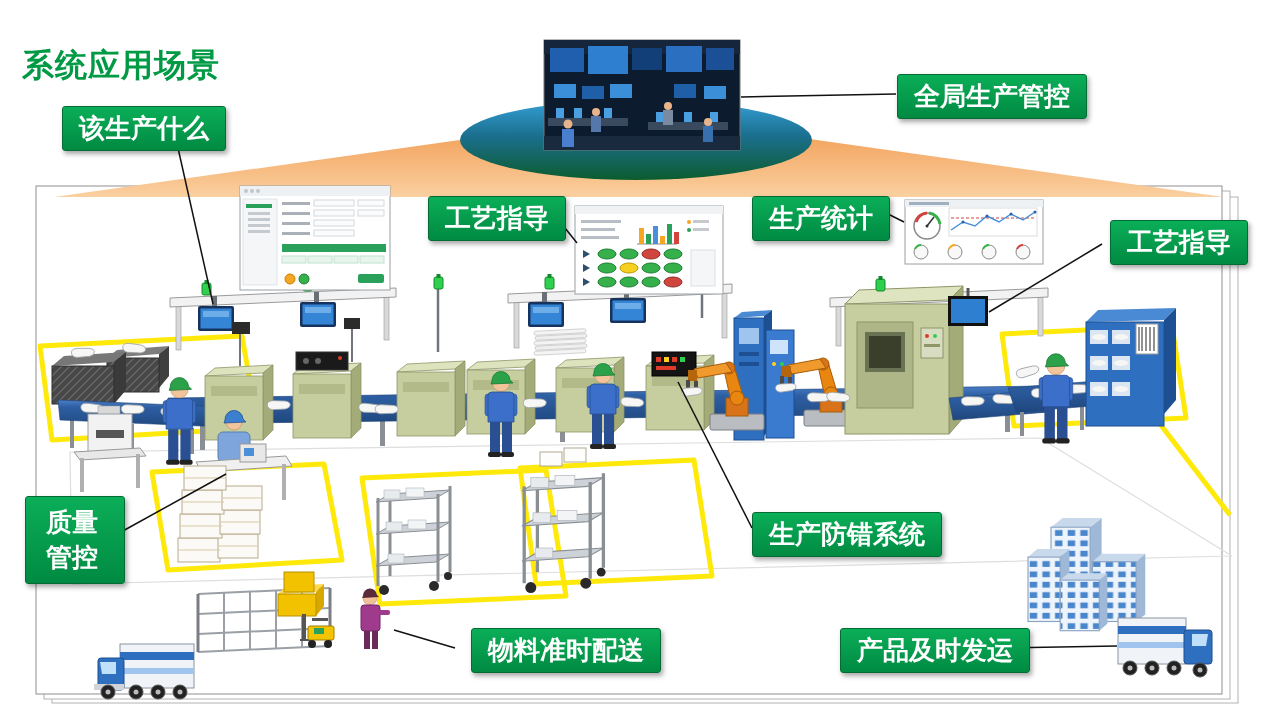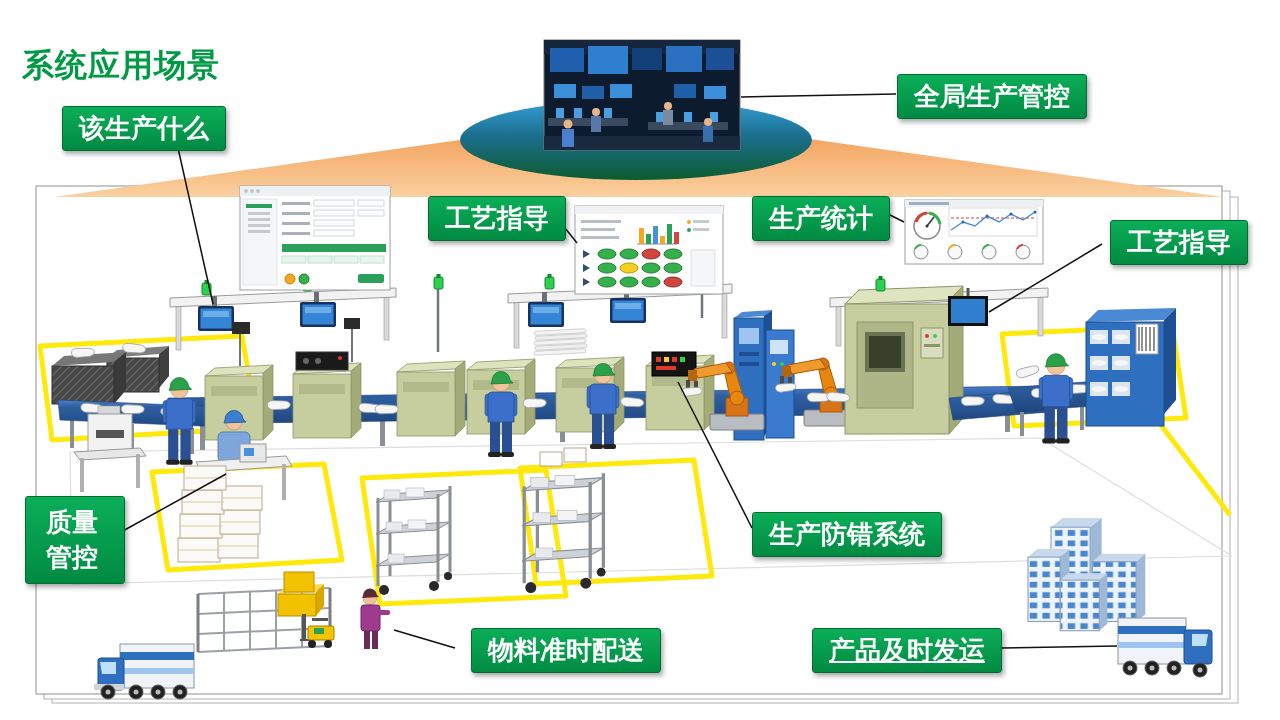--- a/index.html
+++ b/index.html
@@ -15,21 +15,21 @@
       white-space:nowrap;}
   .glabel.two-line{white-space:normal;width:58px;font-size:26px;line-height:1.35;padding:8px 20px;}
   #lbl-what{left:62px;top:106px;}
   #lbl-global{left:897px;top:74px;text-align:center;}
   #lbl-equipment{left:428px;top:196px;}
   #lbl-stats{left:752px;top:196px;}
   #lbl-process{left:1102px;top:220px;margin-left:8px;}
   #lbl-quality{left:25px;top:496px;}
   #lbl-error{left:752px;top:512px;}
   #lbl-material{left:455px;top:628px;margin-left:16px;}
-  #lbl-ship{left:812px;top:628px;text-decoration:underline;}
+  #lbl-ship{left:840px;top:628px;}
 </style>
 </head>
 <body>
 
 <div class="stage">
 
 <svg class="scene-svg" width="1280" height="720" viewBox="0 0 1280 720">
   <defs>
     <linearGradient id="gOr" x1="0" y1="0" x2="0" y2="1">
       <stop offset="0" stop-color="#f3a45f"></stop>

